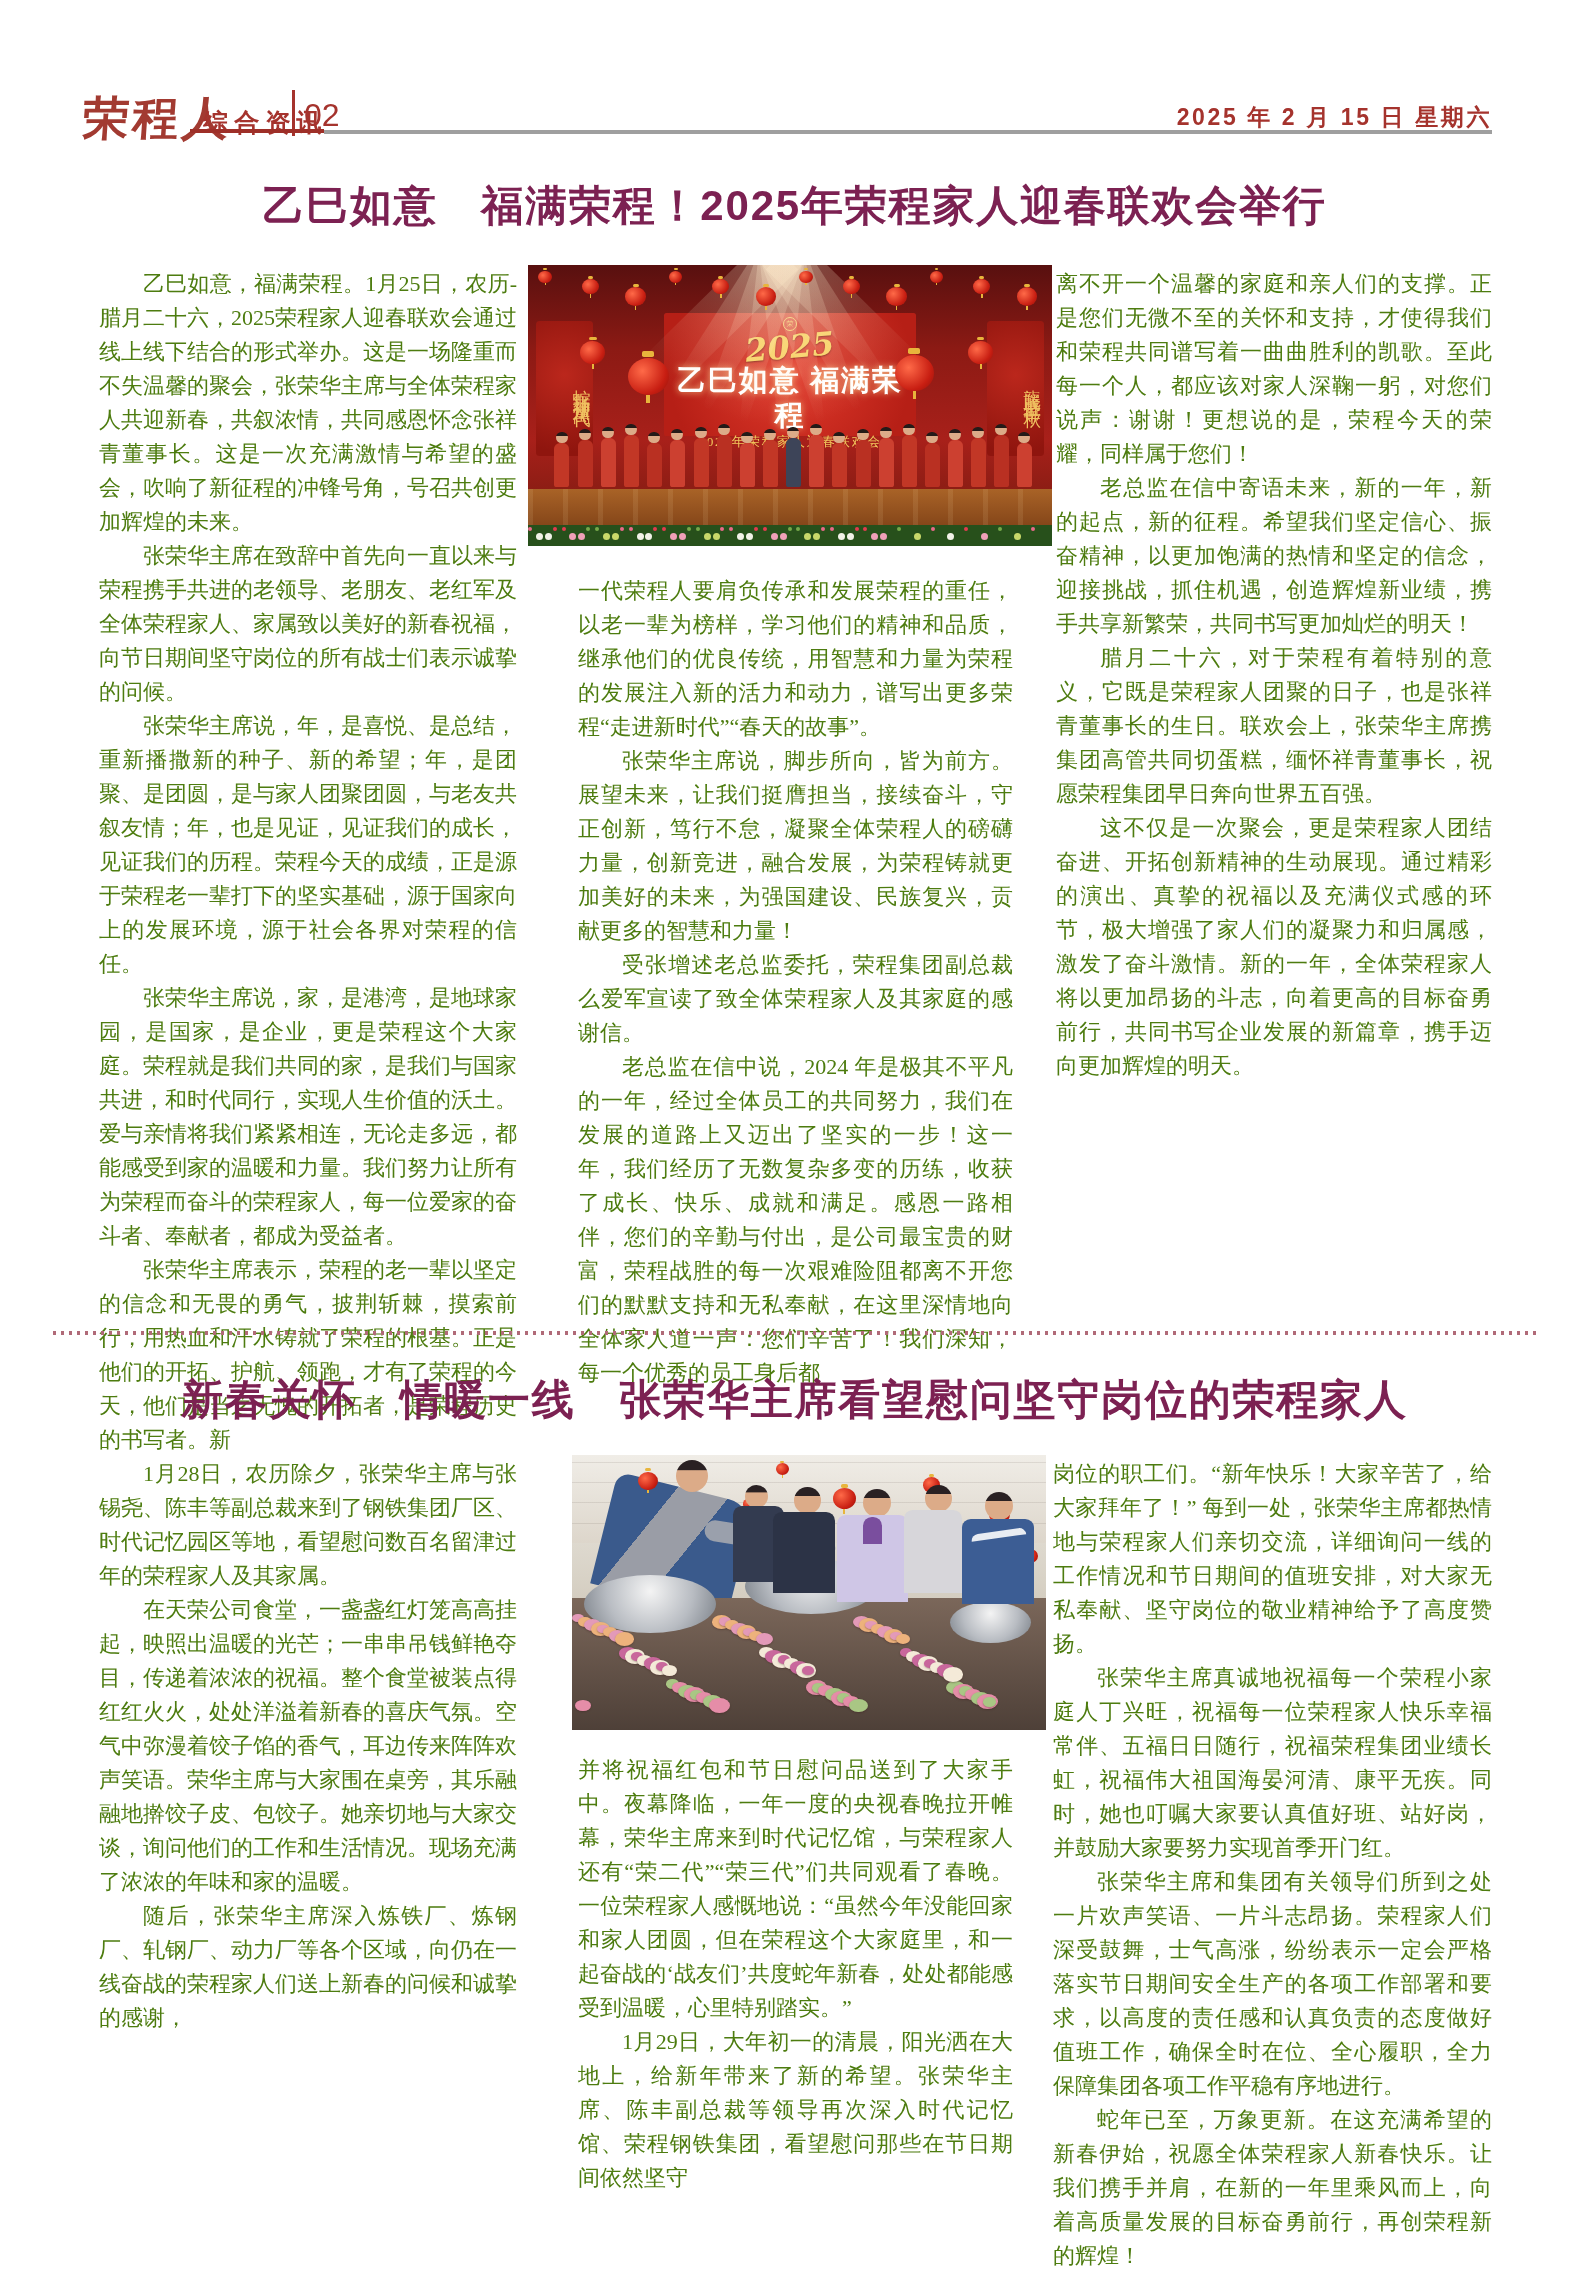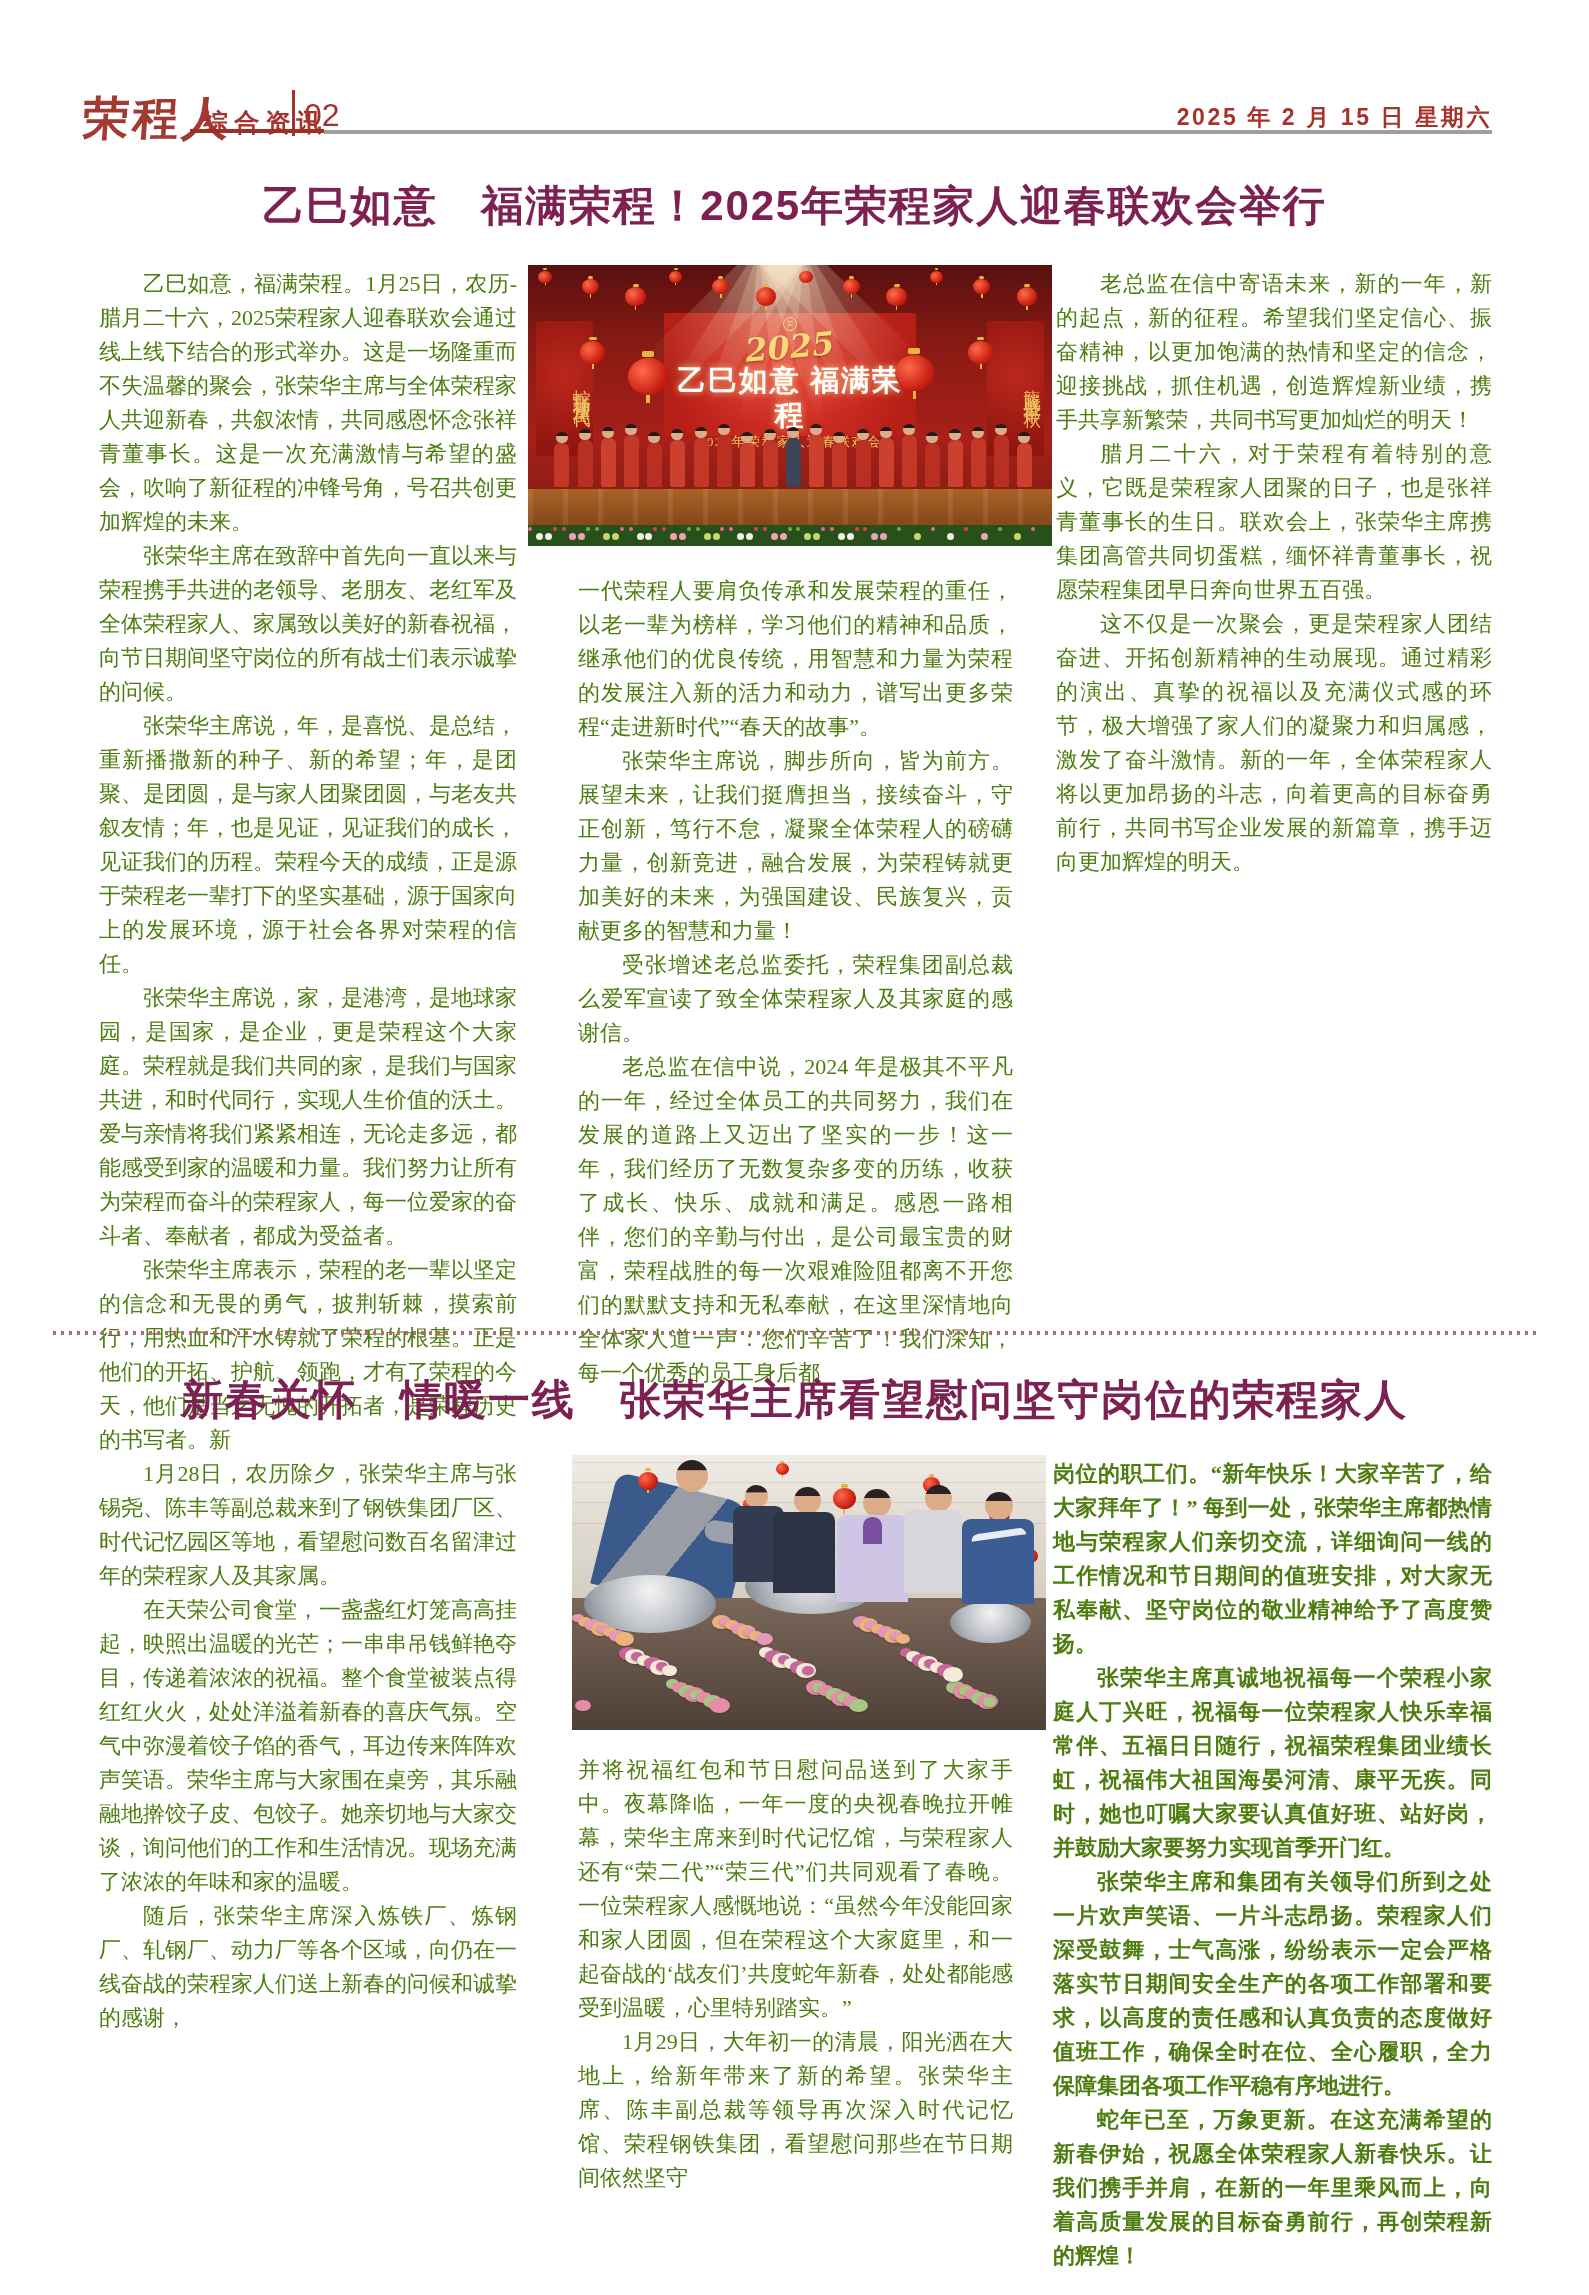--- a/index.html
+++ b/index.html
@@ -29,21 +29,21 @@
 
   
   .col{font-size:22px;line-height:34px;color:#4d7c0f;text-align:justify;text-justify:inter-character;}
   .col p{margin:0;text-indent:2em;}
   .col p.cont{text-indent:0;}
   #a1c1{left:99px;top:267px;width:418px;height:1065px;}
   #a1c2{left:578px;top:574px;width:435px;height:758px;}
   #a1c3{left:1056px;top:267px;width:436px;height:1065px;}
   #a2c1{left:99px;top:1457px;width:418px;height:756px;}
   #a2c2{left:578px;top:1753px;width:435px;height:427px;}
-  #a2c3{left:1053px;top:1457px;width:439px;height:756px;font-weight:bold;}
+  #a2c3{left:1053px;top:1457px;width:439px;height:756px;}
 
   #divider{left:53px;top:1331px;width:1483px;height:3.5px;
         background:repeating-linear-gradient(to right,#b06a78 0 3.5px,transparent 3.5px 8px);}
 
   
   #photo1{left:528px;top:265px;width:524px;height:281px;overflow:hidden;
         background:linear-gradient(#58100f,#8c1a14 30%,#a8201a 62%,#6f1a0e);}
   .beam{position:absolute;top:-12.4px;width:46px;height:203px;transform-origin:top center;
         background:linear-gradient(rgba(255,236,205,.30),rgba(255,236,205,0) 85%);}
   .lant{position:absolute;border-radius:50%;
@@ -269,20 +269,21 @@
       <p>张荣华主席说，家，是港湾，是地球家园，是国家，是企业，更是荣程这个大家庭。荣程就是我们共同的家，是我们与国家共进，和时代同行，实现人生价值的沃土。爱与亲情将我们紧紧相连，无论走多远，都能感受到家的温暖和力量。我们努力让所有为荣程而奋斗的荣程家人，每一位爱家的奋斗者、奉献者，都成为受益者。</p>
       <p>张荣华主席表示，荣程的老一辈以坚定的信念和无畏的勇气，披荆斩棘，摸索前行，用热血和汗水铸就了荣程的根基。正是他们的开拓、护航、领跑，才有了荣程的今天，他们是当之无愧的开拓者，是荣程历史的书写者。新</p>
     </div>
   <div class="abs col" id="a1c2">
       <p class="cont">一代荣程人要肩负传承和发展荣程的重任，以老一辈为榜样，学习他们的精神和品质，继承他们的优良传统，用智慧和力量为荣程的发展注入新的活力和动力，谱写出更多荣程“走进新时代”“春天的故事”。</p>
       <p>张荣华主席说，脚步所向，皆为前方。展望未来，让我们挺膺担当，接续奋斗，守正创新，笃行不怠，凝聚全体荣程人的磅礴力量，创新竞进，融合发展，为荣程铸就更加美好的未来，为强国建设、民族复兴，贡献更多的智慧和力量！</p>
       <p>受张增述老总监委托，荣程集团副总裁么爱军宣读了致全体荣程家人及其家庭的感谢信。</p>
       <p>老总监在信中说，2024 年是极其不平凡的一年，经过全体员工的共同努力，我们在发展的道路上又迈出了坚实的一步！这一年，我们经历了无数复杂多变的历练，收获了成长、快乐、成就和满足。感恩一路相伴，您们的辛勤与付出，是公司最宝贵的财富，荣程战胜的每一次艰难险阻都离不开您们的默默支持和无私奉献，在这里深情地向全体家人道一声：您们辛苦了！我们深知，每一个优秀的员工身后都</p>
     </div>
   <div class="abs col" id="a1c3">
+      <p class="cont">离不开一个温馨的家庭和亲人们的支撑。正是您们无微不至的关怀和支持，才使得我们和荣程共同谱写着一曲曲胜利的凯歌。至此每一个人，都应该对家人深鞠一躬，对您们说声：谢谢！更想说的是，荣程今天的荣耀，同样属于您们！</p>
       <p>老总监在信中寄语未来，新的一年，新的起点，新的征程。希望我们坚定信心、振奋精神，以更加饱满的热情和坚定的信念，迎接挑战，抓住机遇，创造辉煌新业绩，携手共享新繁荣，共同书写更加灿烂的明天！</p>
       <p>腊月二十六，对于荣程有着特别的意义，它既是荣程家人团聚的日子，也是张祥青董事长的生日。联欢会上，张荣华主席携集团高管共同切蛋糕，缅怀祥青董事长，祝愿荣程集团早日奔向世界五百强。</p>
       <p>这不仅是一次聚会，更是荣程家人团结奋进、开拓创新精神的生动展现。通过精彩的演出、真挚的祝福以及充满仪式感的环节，极大增强了家人们的凝聚力和归属感，激发了奋斗激情。新的一年，全体荣程家人将以更加昂扬的斗志，向着更高的目标奋勇前行，共同书写企业发展的新篇章，携手迈向更加辉煌的明天。</p>
     </div>
 
   <div class="abs" id="divider"></div>
 
   <div class="abs art-title" id="title2">新春关怀　情暖一线　张荣华主席看望慰问坚守岗位的荣程家人</div>
 
   <div class="abs" id="photo2">

